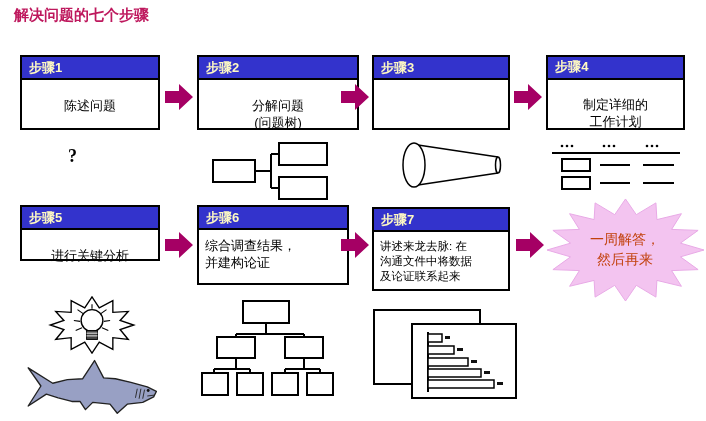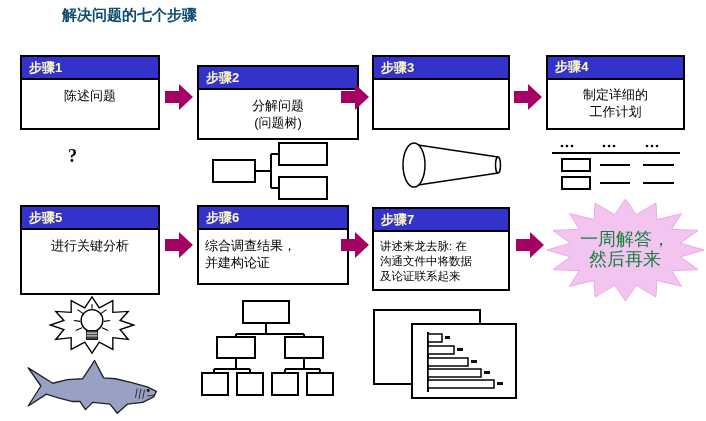--- a/index.html
+++ b/index.html
@@ -1,56 +1,56 @@
 <!DOCTYPE html>
 <html><head>
 <meta charset="utf-8">
 <style>
   html,body{margin:0;padding:0;background:#fff;}
   #slide{
     position:relative;width:706px;height:421px;background:#ffffff;overflow:hidden;
     font-family:"Liberation Sans","DejaVu Sans",sans-serif;
   }
   .title{
-    position:absolute;left:14px;top:6px;font-size:15px;font-weight:bold;color:#0c4a6e;margin-left:48px;
+    position:absolute;left:14px;top:6px;font-size:15px;font-weight:bold;color:#be185d;
   }
   .step-box{position:absolute;border:2px solid #000;background:#fff;box-sizing:border-box;}
   .step-header{
     background:#3333cc;color:#fef9c3;font-weight:bold;font-size:13px;
     padding:2px 0 2px 7px;border-bottom:2px solid #000;line-height:17px;
   }
   .step-body{
     font-size:13px;color:#000;white-space:pre-line;line-height:17px;padding-top:7px;
   }
-  .center{text-align:center;}
+  .center{text-align:center;margin-top:10px;}
   .left{text-align:left;padding-left:6px;padding-right:2px;}
   .small{font-size:11.5px;line-height:15px;}
   .arrow{position:absolute;width:32px;height:30px;}
   .qmark{
     position:absolute;left:68px;top:146px;font-size:18px;font-weight:bold;color:#000;
     font-family:"Liberation Serif","DejaVu Serif",serif;
   }
   .icon{position:absolute;}
   .burst-text{
     position:absolute;left:560px;top:229px;width:130px;text-align:center;
-    font-size:18px;color:#15803d;white-space:pre-line;line-height:20px;
+    font-size:14px;color:#c2410c;white-space:pre-line;line-height:20px;
   }
 </style>
 </head>
 <body>
 
 <div id="slide">
 
   <div class="title">解决问题的七个步骤</div>
 
   <div class="step-box" style="left:20px;top:55px;width:140px;height:75px;">
     <div class="step-header">步骤1</div>
     <div class="step-body center">陈述问题</div>
   </div>
-  <div class="step-box" style="left:197px;top:65px;width:162px;height:75px;">
+  <div class="step-box" style="left:197px;top:55px;width:162px;height:75px;">
     <div class="step-header">步骤2</div>
     <div class="step-body center">分解问题
 (问题树)</div>
   </div>
   <div class="step-box" style="left:372px;top:55px;width:138px;height:75px;">
     <div class="step-header">步骤3</div>
   </div>
   <div class="step-box" style="left:546px;top:55px;width:139px;height:75px;font-family:Liberation Mono, monospace;">
     <div class="step-header">步骤4</div>
     <div class="step-body center">制定详细的
@@ -108,21 +108,21 @@
       <line x1="4" y1="11" x2="132" y2="11"></line>
       <rect x="14" y="17" width="28" height="12"></rect>
       <line x1="52" y1="23" x2="82" y2="23"></line>
       <line x1="95" y1="23" x2="126" y2="23"></line>
       <rect x="14" y="35" width="28" height="12"></rect>
       <line x1="52" y1="41" x2="82" y2="41"></line>
       <line x1="95" y1="41" x2="126" y2="41"></line>
     </g>
   </svg>
 
-  <div class="step-box" style="left:20px;top:205px;width:140px;height:90px;">
+  <div class="step-box" style="left:20px;top:205px;width:140px;height:56px;">
     <div class="step-header">步骤5</div>
     <div class="step-body center">进行关键分析</div>
   </div>
   <div class="step-box" style="left:197px;top:205px;width:152px;height:80px;">
     <div class="step-header">步骤6</div>
     <div class="step-body left">综合调查结果，
 并建构论证</div>
   </div>
   <div class="step-box" style="left:372px;top:207px;width:138px;height:84px;">
     <div class="step-header">步骤7</div>

